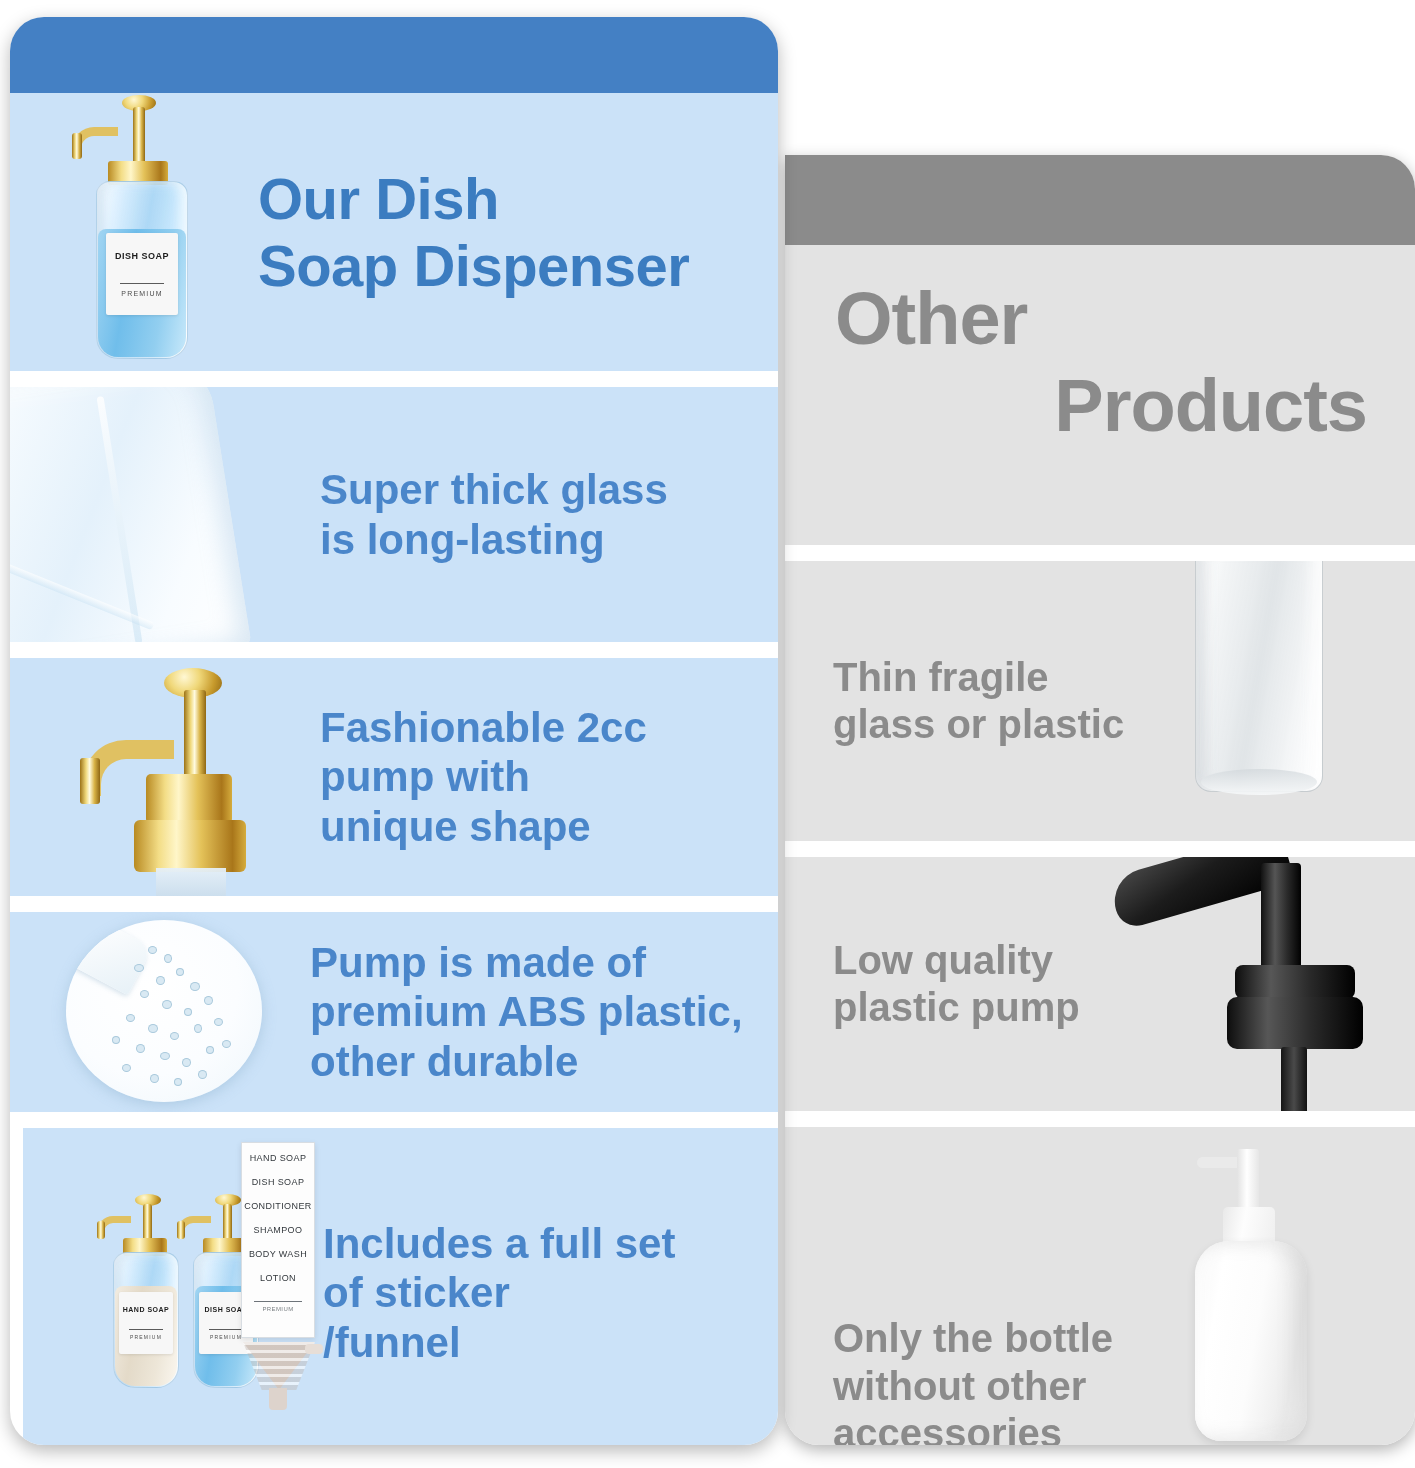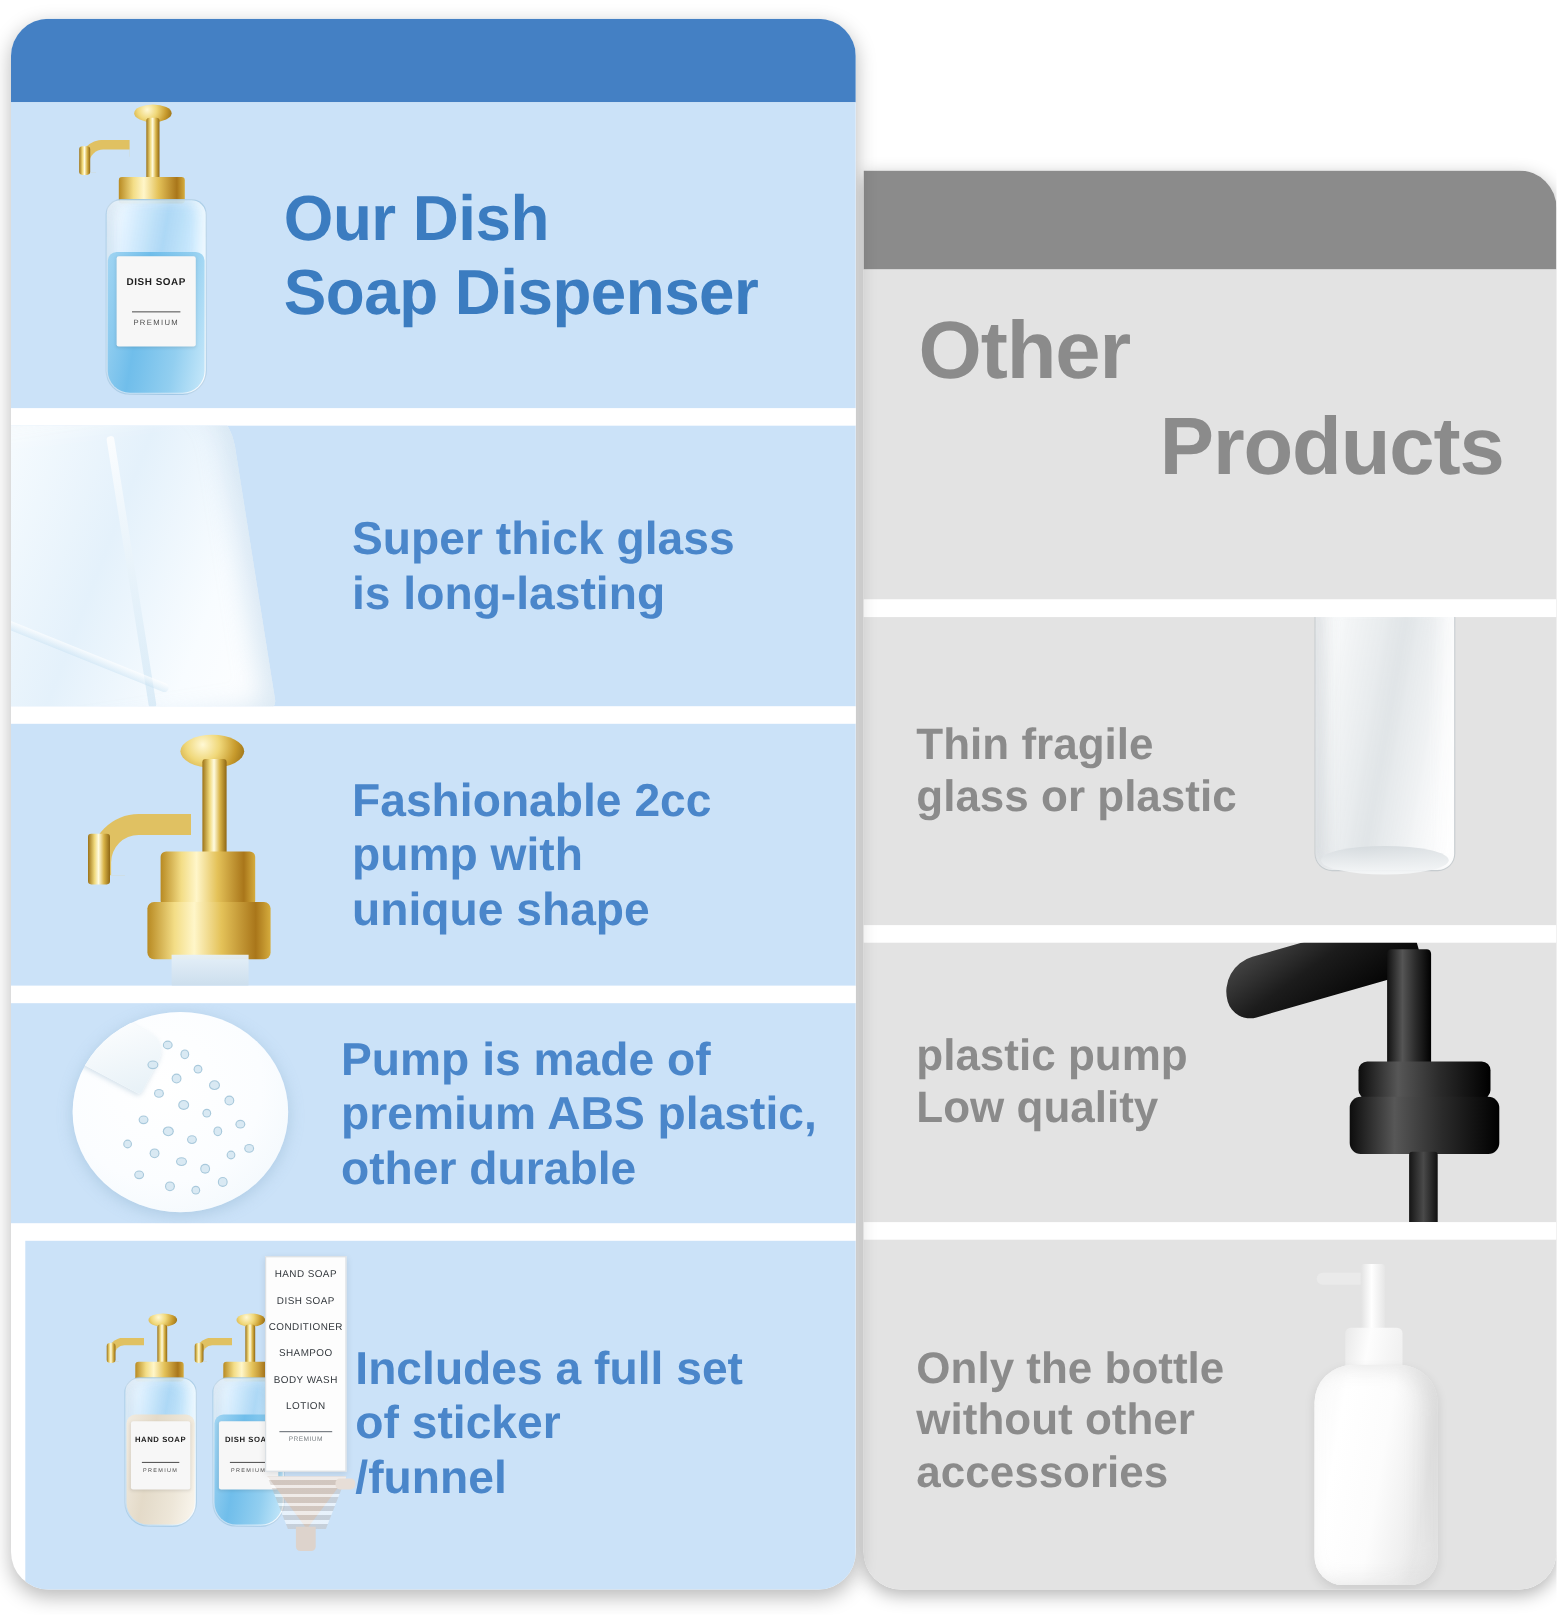--- a/index.html
+++ b/index.html
@@ -328,28 +328,28 @@
 
   <div class="r-row" style="height:254px;">
     <div class="art" style="right:0;top:-18px;width:330px;height:290px;">
       <div class="blk-head" style="left:26px;top:14px;width:180px;height:54px;"></div>
       <div class="blk-stem" style="left:176px;top:24px;width:40px;height:112px;"></div>
       <div class="blk-collar" style="left:150px;top:126px;width:120px;height:34px;"></div>
       <div class="blk-collar" style="left:142px;top:158px;width:136px;height:52px; border-radius:10px;"></div>
       <div class="blk-tube" style="left:196px;top:208px;width:26px;height:86px;"></div>
     </div>
     <div class="r-text">
+      <div>Low quality</div>
       <div>plastic pump</div>
-      <div>Low quality</div>
     </div>
   </div>
 
   <div class="r-gap"></div>
 
-  <div class="r-row" style="height:330px;">
+  <div class="r-row" style="height:330px;align-items:flex-end;">
     <div class="art" style="right:42px;top:14px;width:210px;height:300px;">
       <div class="wbtl-spout" style="left:34px;top:16px;width:44px;height:11px;"></div>
       <div class="wbtl-stem" style="left:74px;top:8px;width:22px;height:66px;"></div>
       <div class="wbtl-neck" style="left:60px;top:66px;width:52px;height:42px;"></div>
       <div class="wbtl" style="left:32px;top:100px;width:112px;height:200px;"></div>
     </div>
     <div class="r-text">
       <div>Only the bottle</div>
       <div>without other</div>
       <div>accessories</div>

